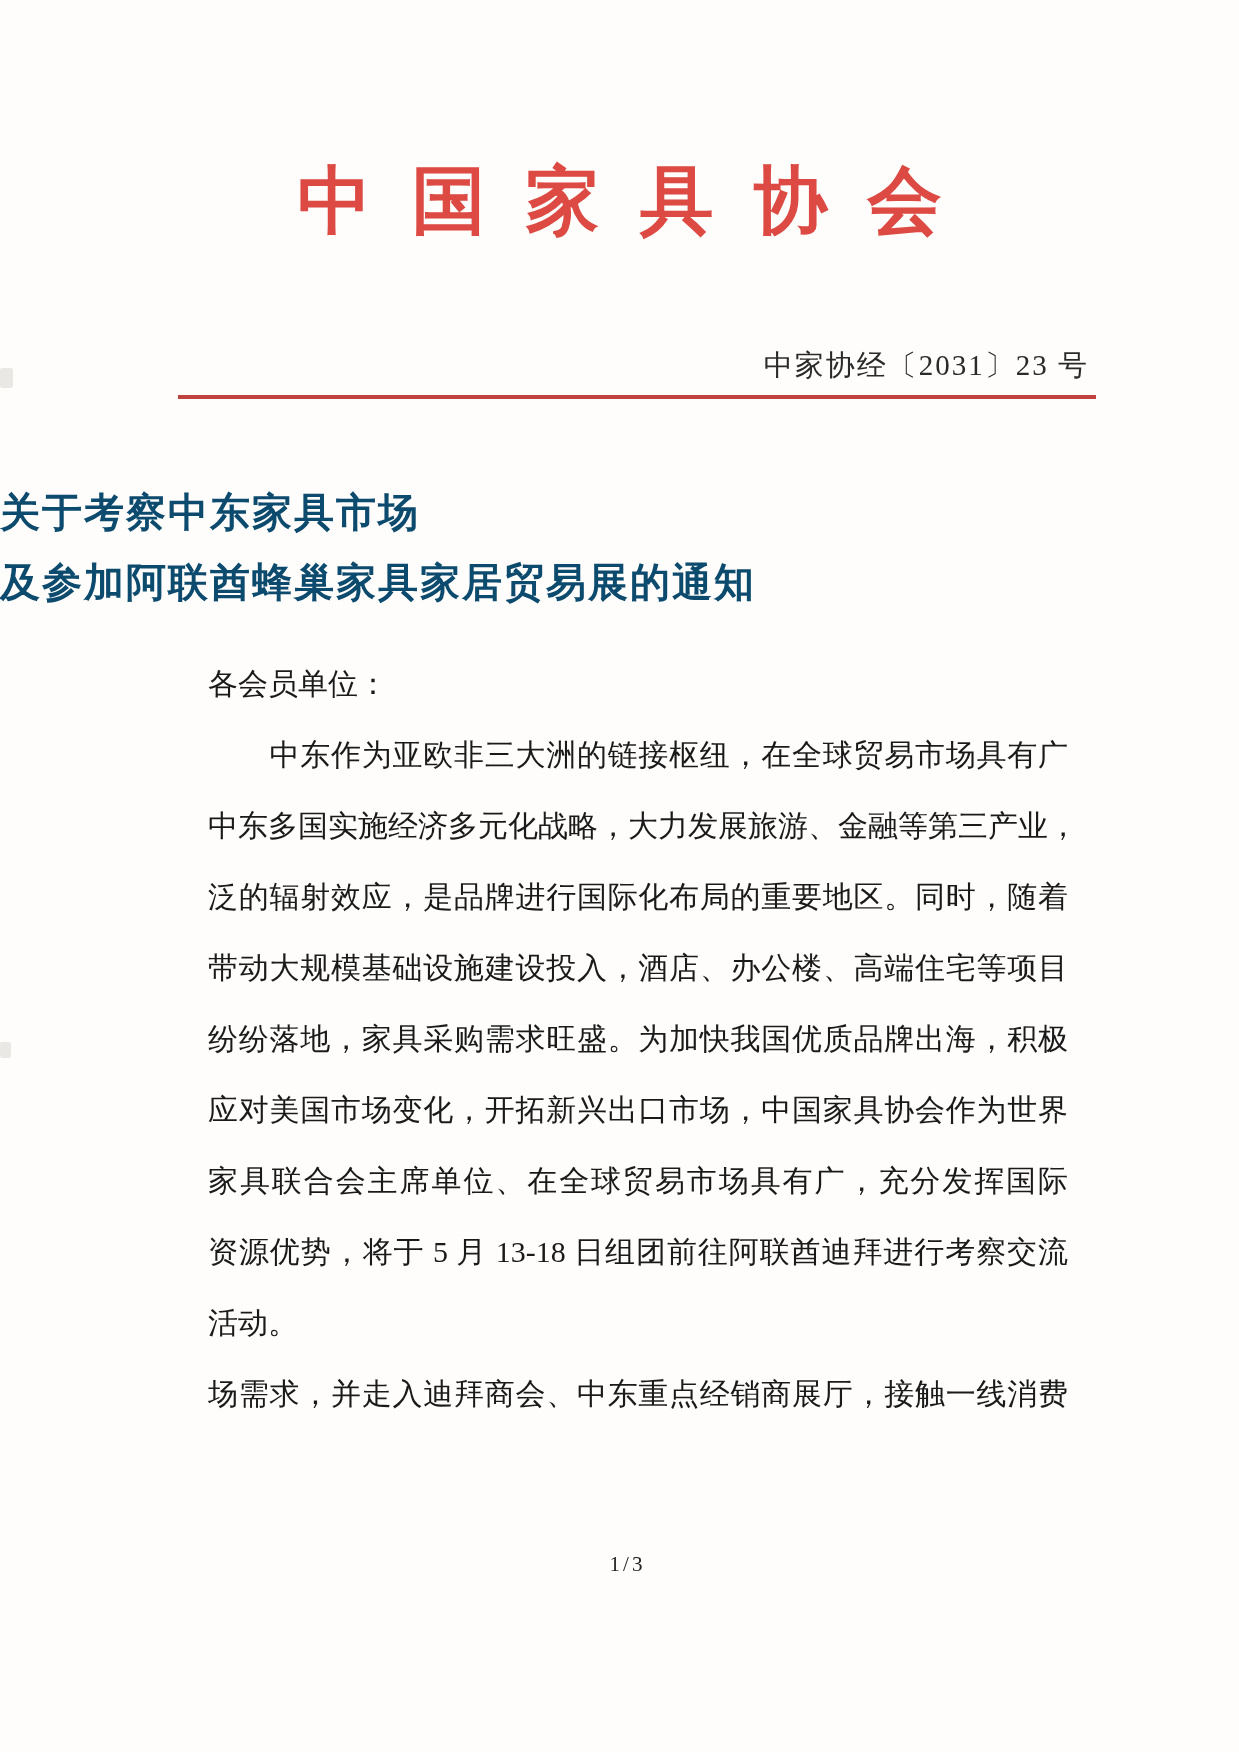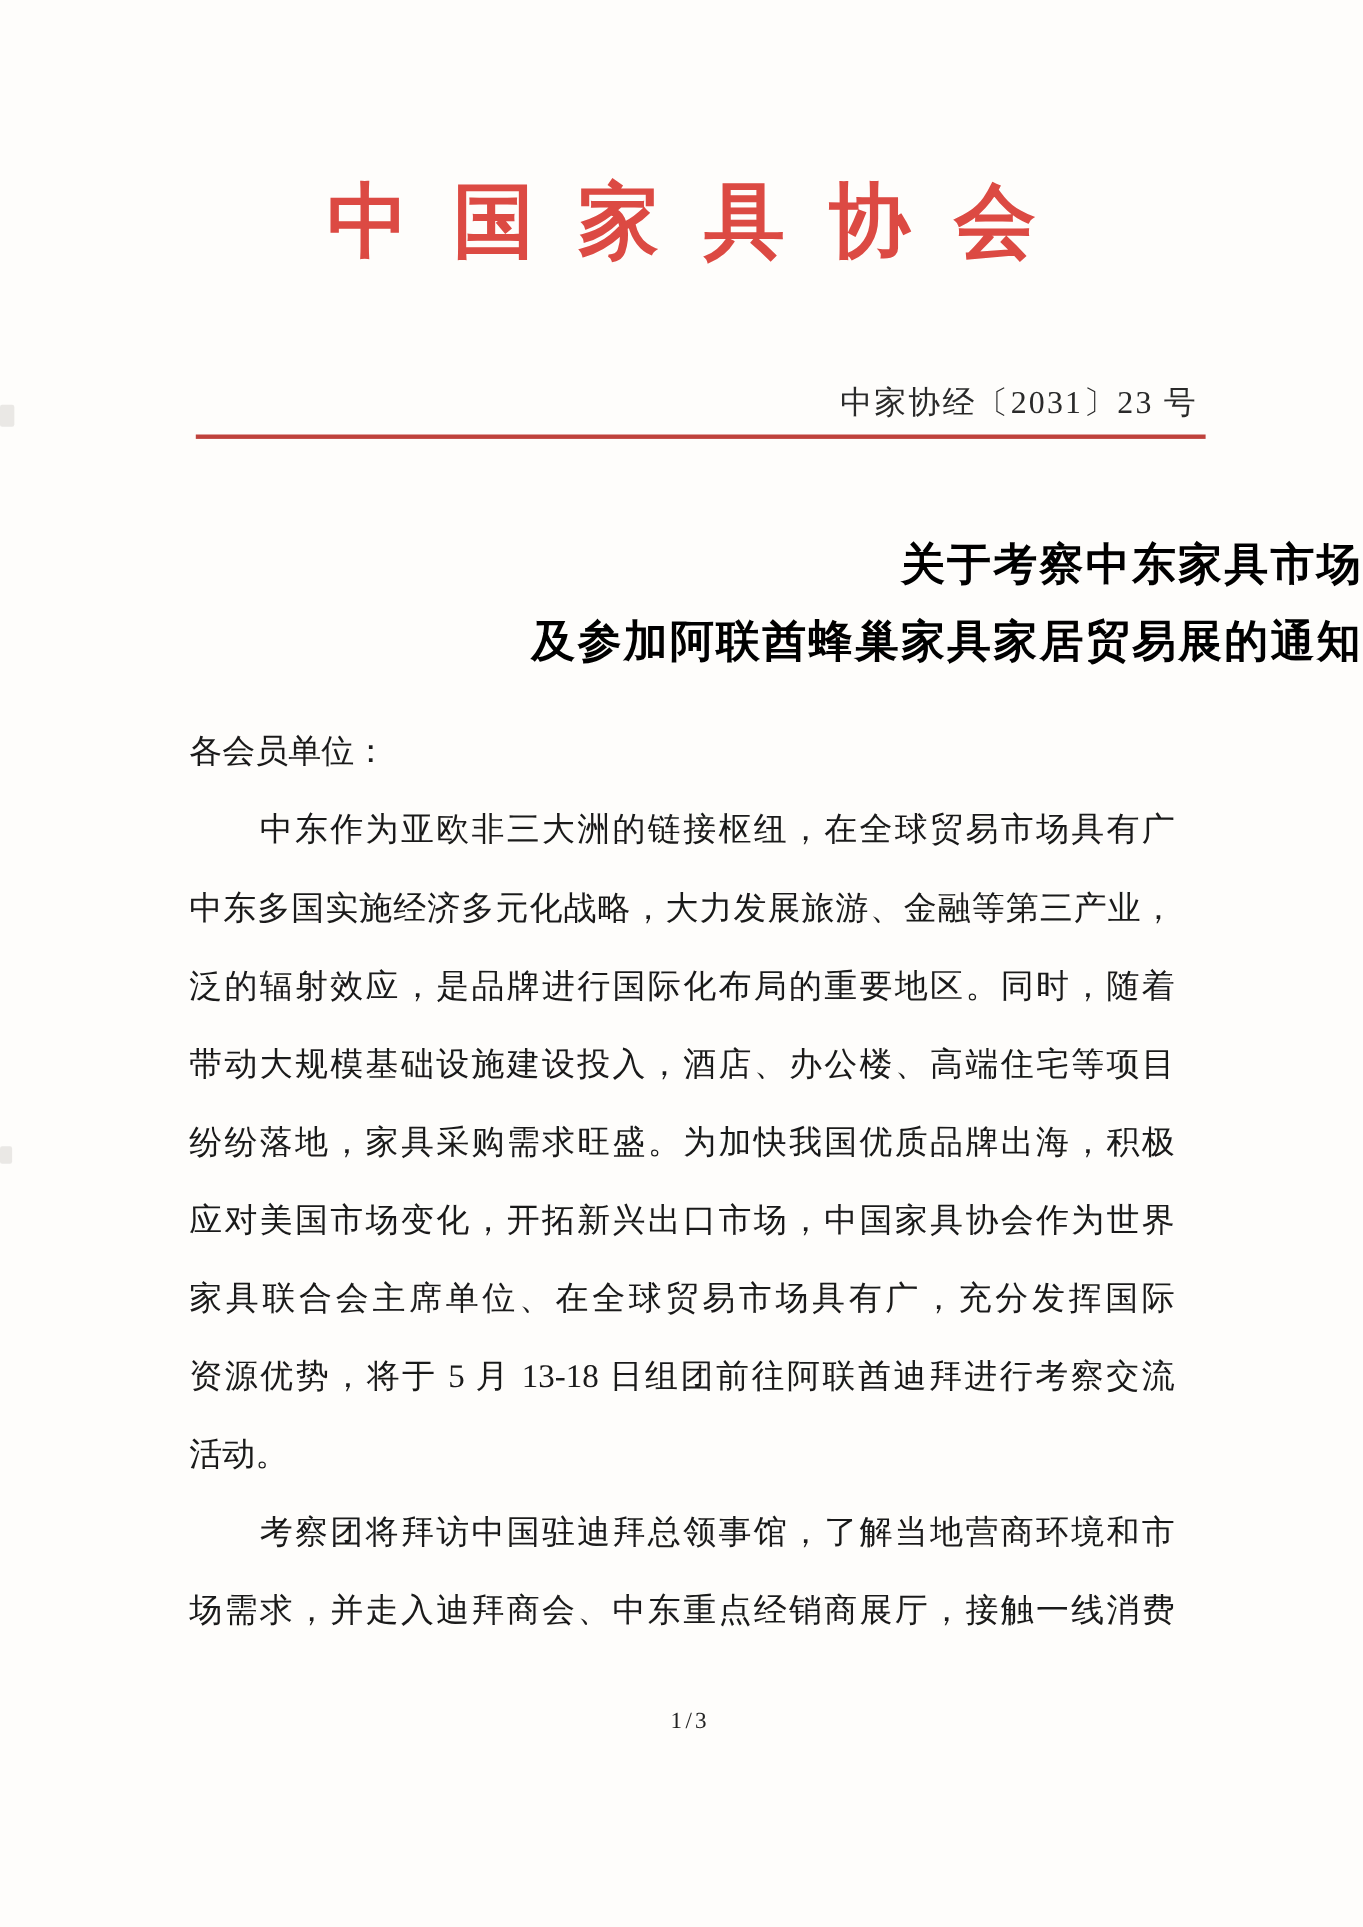--- a/index.html
+++ b/index.html
@@ -46,43 +46,44 @@
     width: 918px;
     height: 4px;
     background: var(--rule-red, #bf423c);
   }
   
   .title {
     position: absolute;
     top: 478px;
     left: 0;
     width: 100%;
-    text-align: right;
+    text-align: left;
     font-size: 40px;
     font-weight: 700;
     line-height: 70px;
     letter-spacing: 2px;
-    color: #000000;
+    color: #0c4a6e;
   }
   
   .body-block {
     position: absolute;
     top: 648px;
     left: 172px;
     width: 896px;
     font-size: 30px;
     color: #1a1a1a;
   }
   .body-line {
     height: 71px;
     line-height: 71px;
     text-align: justify;
     text-align-last: justify;
     text-justify: inter-character;
     white-space: nowrap;
+    margin-left: 36px;
   }
   .body-line.short {
     text-align: left;
     text-align-last: left;
   }
   
   .footer {
     position: absolute;
     top: 1552px;
     left: 8px;
@@ -123,21 +124,20 @@
     <div class="body-line short">各会员单位：</div>
     <div class="body-line">　　中东作为亚欧非三大洲的链接枢纽，在全球贸易市场具有广</div>
     <div class="body-line">中东多国实施经济多元化战略，大力发展旅游、金融等第三产业，</div>
     <div class="body-line">泛的辐射效应，是品牌进行国际化布局的重要地区。同时，随着</div>
     <div class="body-line">带动大规模基础设施建设投入，酒店、办公楼、高端住宅等项目</div>
     <div class="body-line">纷纷落地，家具采购需求旺盛。为加快我国优质品牌出海，积极</div>
     <div class="body-line">应对美国市场变化，开拓新兴出口市场，中国家具协会作为世界</div>
     <div class="body-line">家具联合会主席单位、在全球贸易市场具有广，充分发挥国际</div>
     <div class="body-line">资源优势，将于 5 月 13-18 日组团前往阿联酋迪拜进行考察交流</div>
     <div class="body-line short">活动。</div>
-    <div class="body-line">　　考察团将拜访中国驻迪拜总领事馆，了解当地营商环境和市</div>
     <div class="body-line">场需求，并走入迪拜商会、中东重点经销商展厅，接触一线消费</div>
   </div>
 
   <div class="footer">1/3</div>
 
   <div class="artifact a1"></div>
   <div class="artifact a2"></div>
 
 </div>
 

